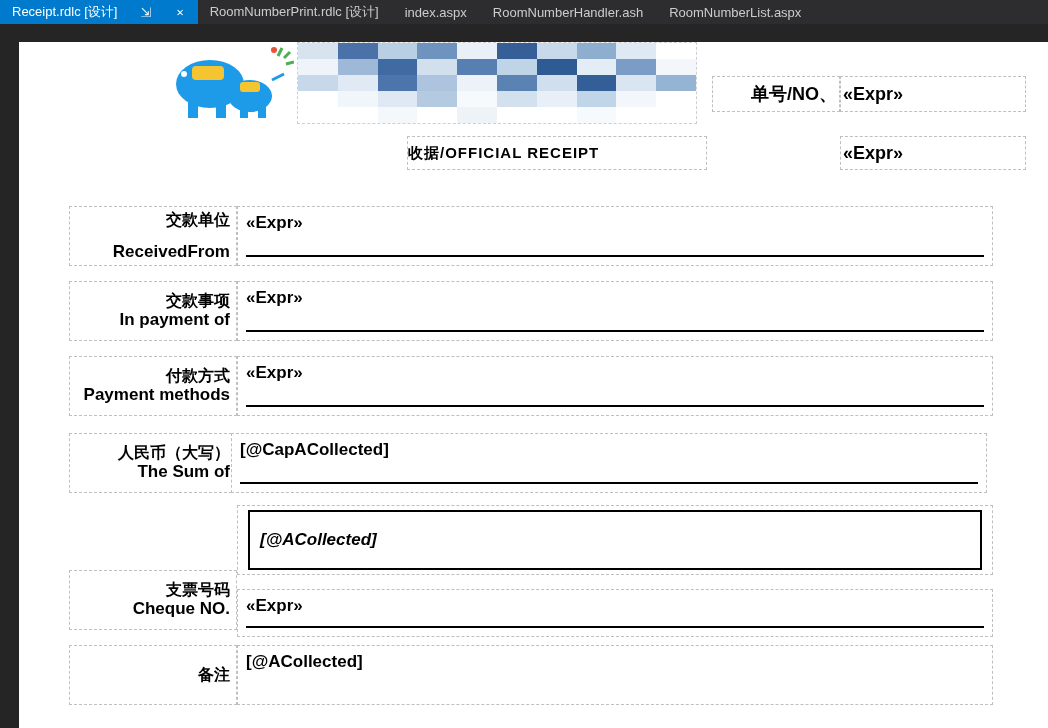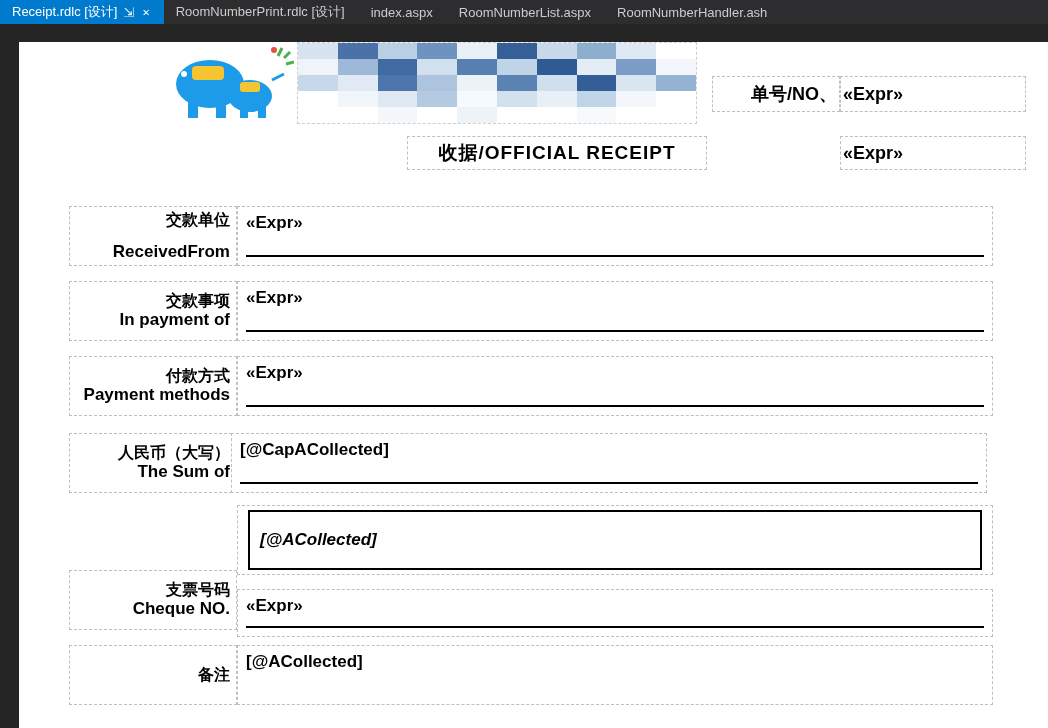--- a/index.html
+++ b/index.html
@@ -16,21 +16,21 @@
     display: flex;
     background: #2d2d30;
     height: 24px;
     align-items: stretch;
     color: #ccc;
   }
   .tab {
     padding: 3px 14px 3px 12px;
     display: flex;
     align-items: center;
-    gap: 6px;
+    gap: 23px;
     cursor: pointer;
     font-size: 13px;
     white-space: nowrap;
   }
   .tab.active {
     background: #007acc;
     color: #fff;
   }
   .tab .close-x {
     font-family: Consolas, monospace;
@@ -90,24 +90,24 @@
   }
   .box-cell {
     border: 2px solid #000;
     position:absolute;
     font-weight:bold;
     font-size:17px;
     padding: 18px 10px;
   }
   .hdr-cell {
     font-weight: bold;
-    font-size: 19px;
+    font-size: 15px;
     display:flex;
     align-items:center;
-    justify-content:center;
+    justify-content:flex-start;
   }
   .small-hdr {
     font-weight:bold;
     font-size:18px;
     display:flex;
     align-items:center;
     justify-content:center;
   }
   
   .banner {
@@ -126,24 +126,24 @@
     <span style="opacity:.9">⇲</span>
     <span class="close-x">✕</span>
   </div>
   <div class="tab">
     <span>RoomNumberPrint.rdlc [设计]</span>
   </div>
   <div class="tab">
     <span>index.aspx</span>
   </div>
   <div class="tab">
+    <span>RoomNumberHandler.ash</span>
+  </div>
+  <div class="tab">
     <span>RoomNumberList.aspx</span>
-  </div>
-  <div class="tab">
-    <span>RoomNumberHandler.ash</span>
   </div>
 </div>
 
 <div class="workarea">
   <div class="canvas-viewport">
     <div class="canvas">
 
       <div class="cell" style="left:139px; top:0px; width:136px; height:82px; border:none;">
         <svg viewBox="0 0 136 82">
           <ellipse cx="52" cy="42" rx="34" ry="24" fill="#1e9be8"></ellipse>

